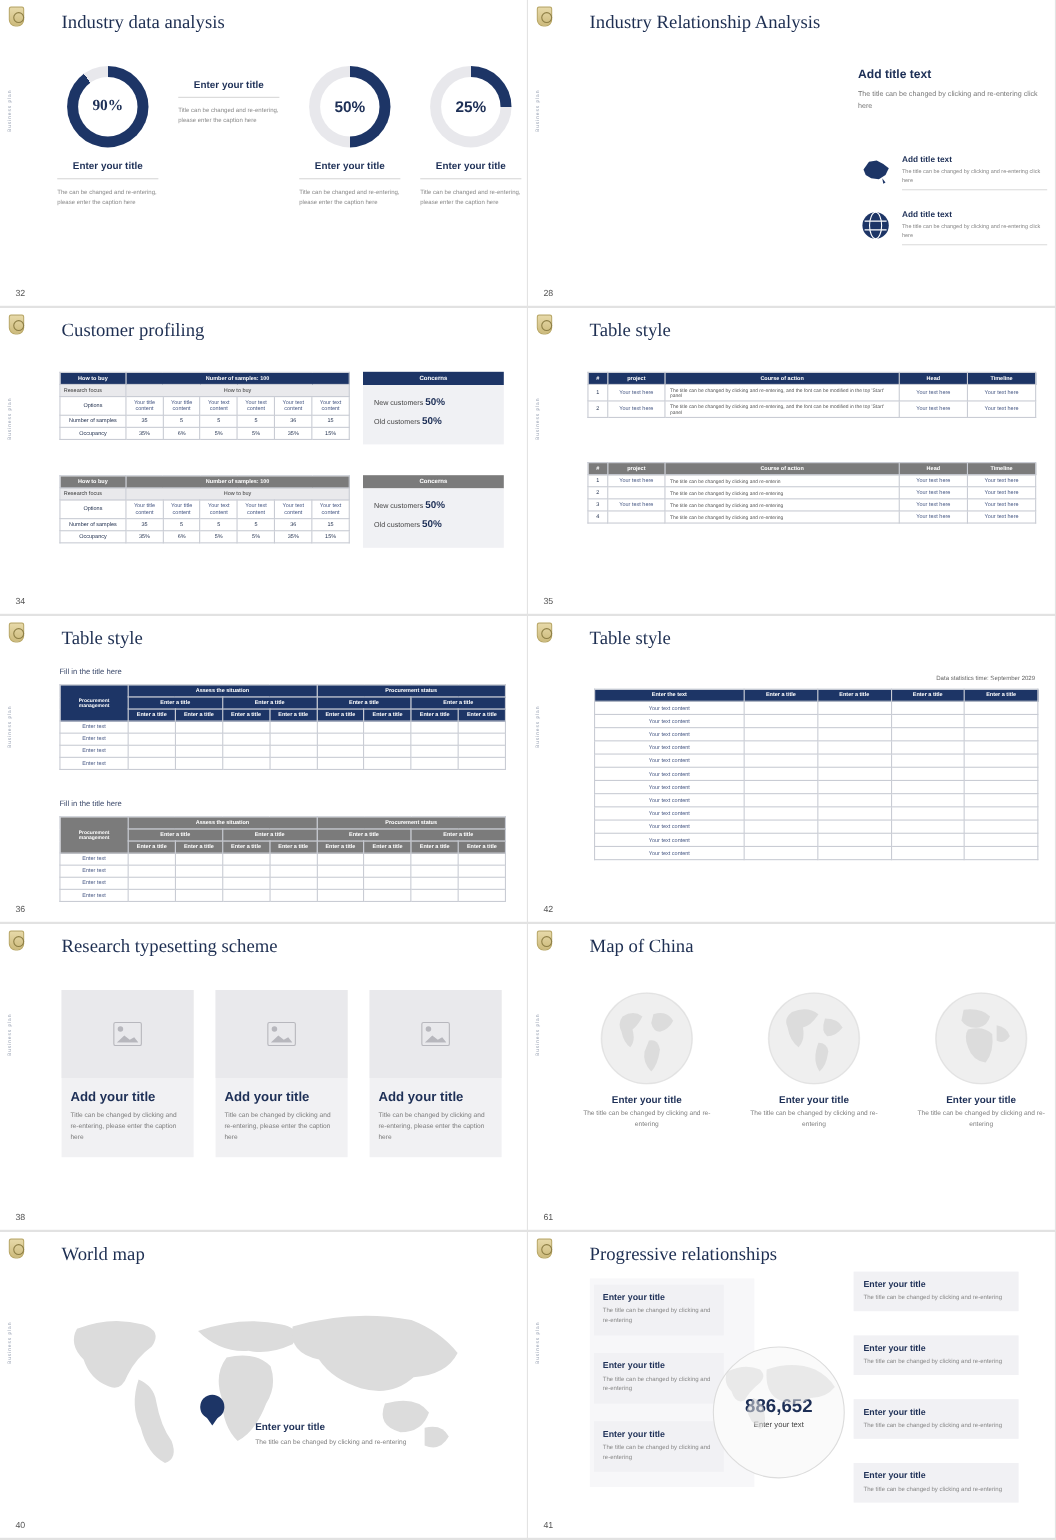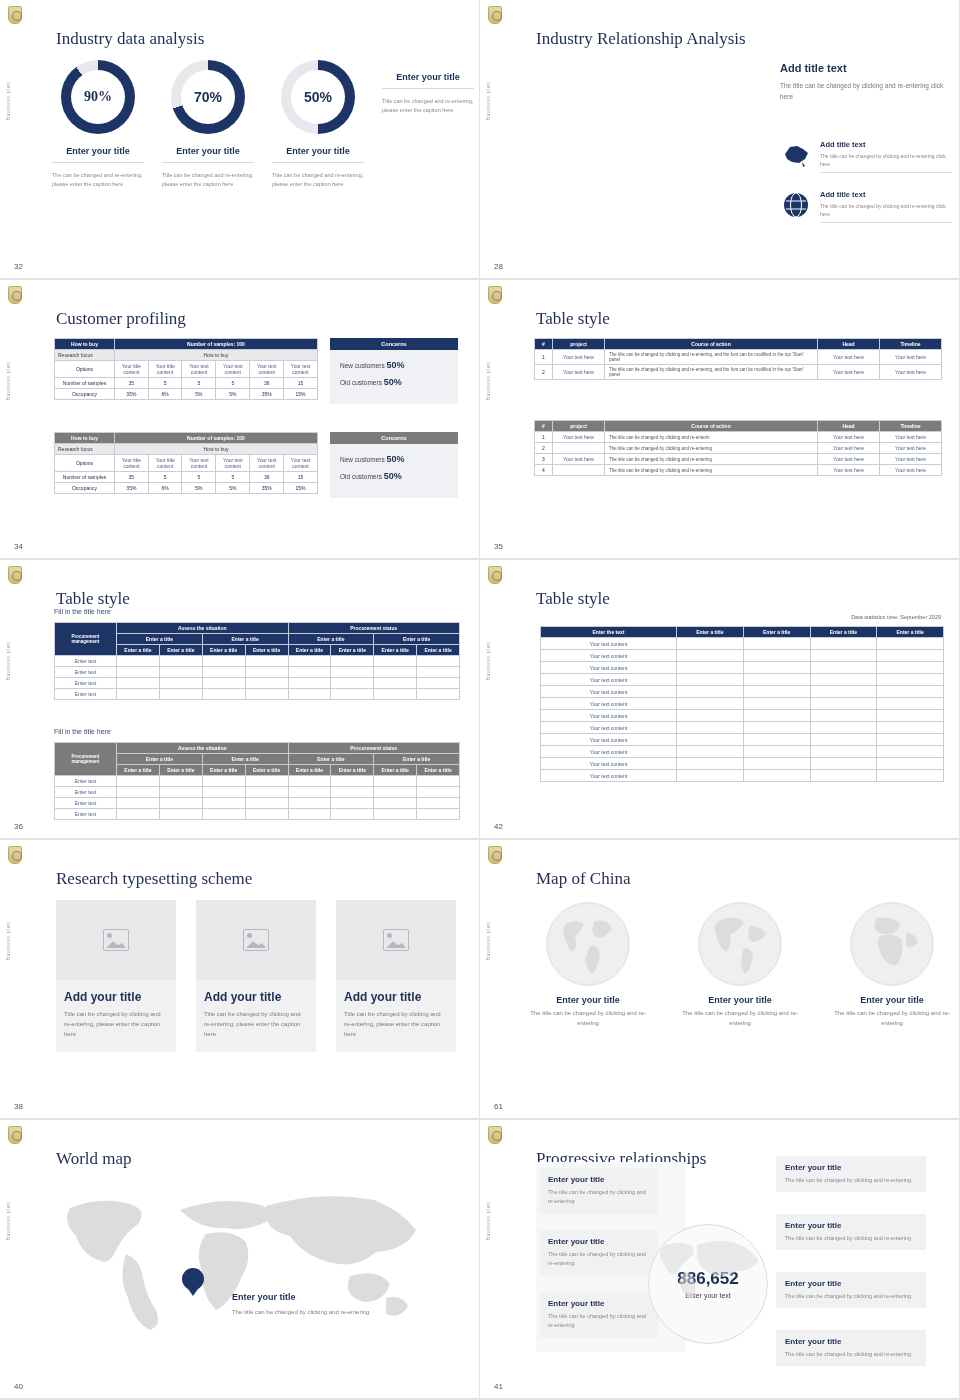--- a/index.html
+++ b/index.html
@@ -38,21 +38,21 @@
   .vtext {
     position:absolute; left:6px; top:120px;
     transform:rotate(-90deg); transform-origin:left top;
     font-size:4.5px; letter-spacing:.8px; color:#9aa3b4; white-space:nowrap;
   }
   .pgnum {
     position:absolute; left:14px; bottom:7px;
     font-size:8px; color:#555;
   }
   .title {
-    position:absolute; left:56px; top:29px;
+    position:absolute; left:56px; top:10px;
     font-size:17px; font-weight:400; color:#1e2f52;
     font-family:"Liberation Serif", serif;
   }
 
   
   .donut-row { position:absolute; left:52px; top:60px; display:flex; gap:18px; }
   .donut-col { width:92px; }
   .donut {
     position:relative; width:74px; height:74px; margin:0 auto;
     border-radius:50%;
@@ -171,36 +171,36 @@
     <div class="donut-row">
       <div class="donut-col">
         <div class="donut" style="background:conic-gradient(#1d3566 0% 90%, #e8e8ec 90% 100%);font-family:Liberation Serif, serif;">
           <div class="hole">90%</div>
         </div>
         <div class="donut-title">Enter your title</div>
         <div class="hr-thin"></div>
         <div class="donut-desc">The can be changed and re-entering, please enter the caption here</div>
       </div>
       <div class="donut-col">
-        <div class="donut" style="background:conic-gradient(#1d3566 0% 70%, #e8e8ec 70% 100%);">
-          <div class="hole">70%</div>
-        </div>
         <div class="donut-title">Enter your title</div>
         <div class="hr-thin"></div>
         <div class="donut-desc">Title can be changed and re-entering, please enter the caption here</div>
       </div>
       <div class="donut-col">
         <div class="donut" style="background:conic-gradient(#1d3566 0% 50%, #e8e8ec 50% 100%);">
           <div class="hole">50%</div>
         </div>
         <div class="donut-title">Enter your title</div>
         <div class="hr-thin"></div>
         <div class="donut-desc">Title can be changed and re-entering, please enter the caption here</div>
       </div>
       <div class="donut-col">
+        <div class="donut" style="background:conic-gradient(#1d3566 0% 25%, #e8e8ec 25% 100%);">
+          <div class="hole">25%</div>
+        </div>
         <div class="donut-title">Enter your title</div>
         <div class="hr-thin"></div>
         <div class="donut-desc">Title can be changed and re-entering, please enter the caption here</div>
       </div>
     </div>
   </div>
 
   <div class="slide">
     <div class="badge"></div>
     <div class="vtext">Business plan</div>

